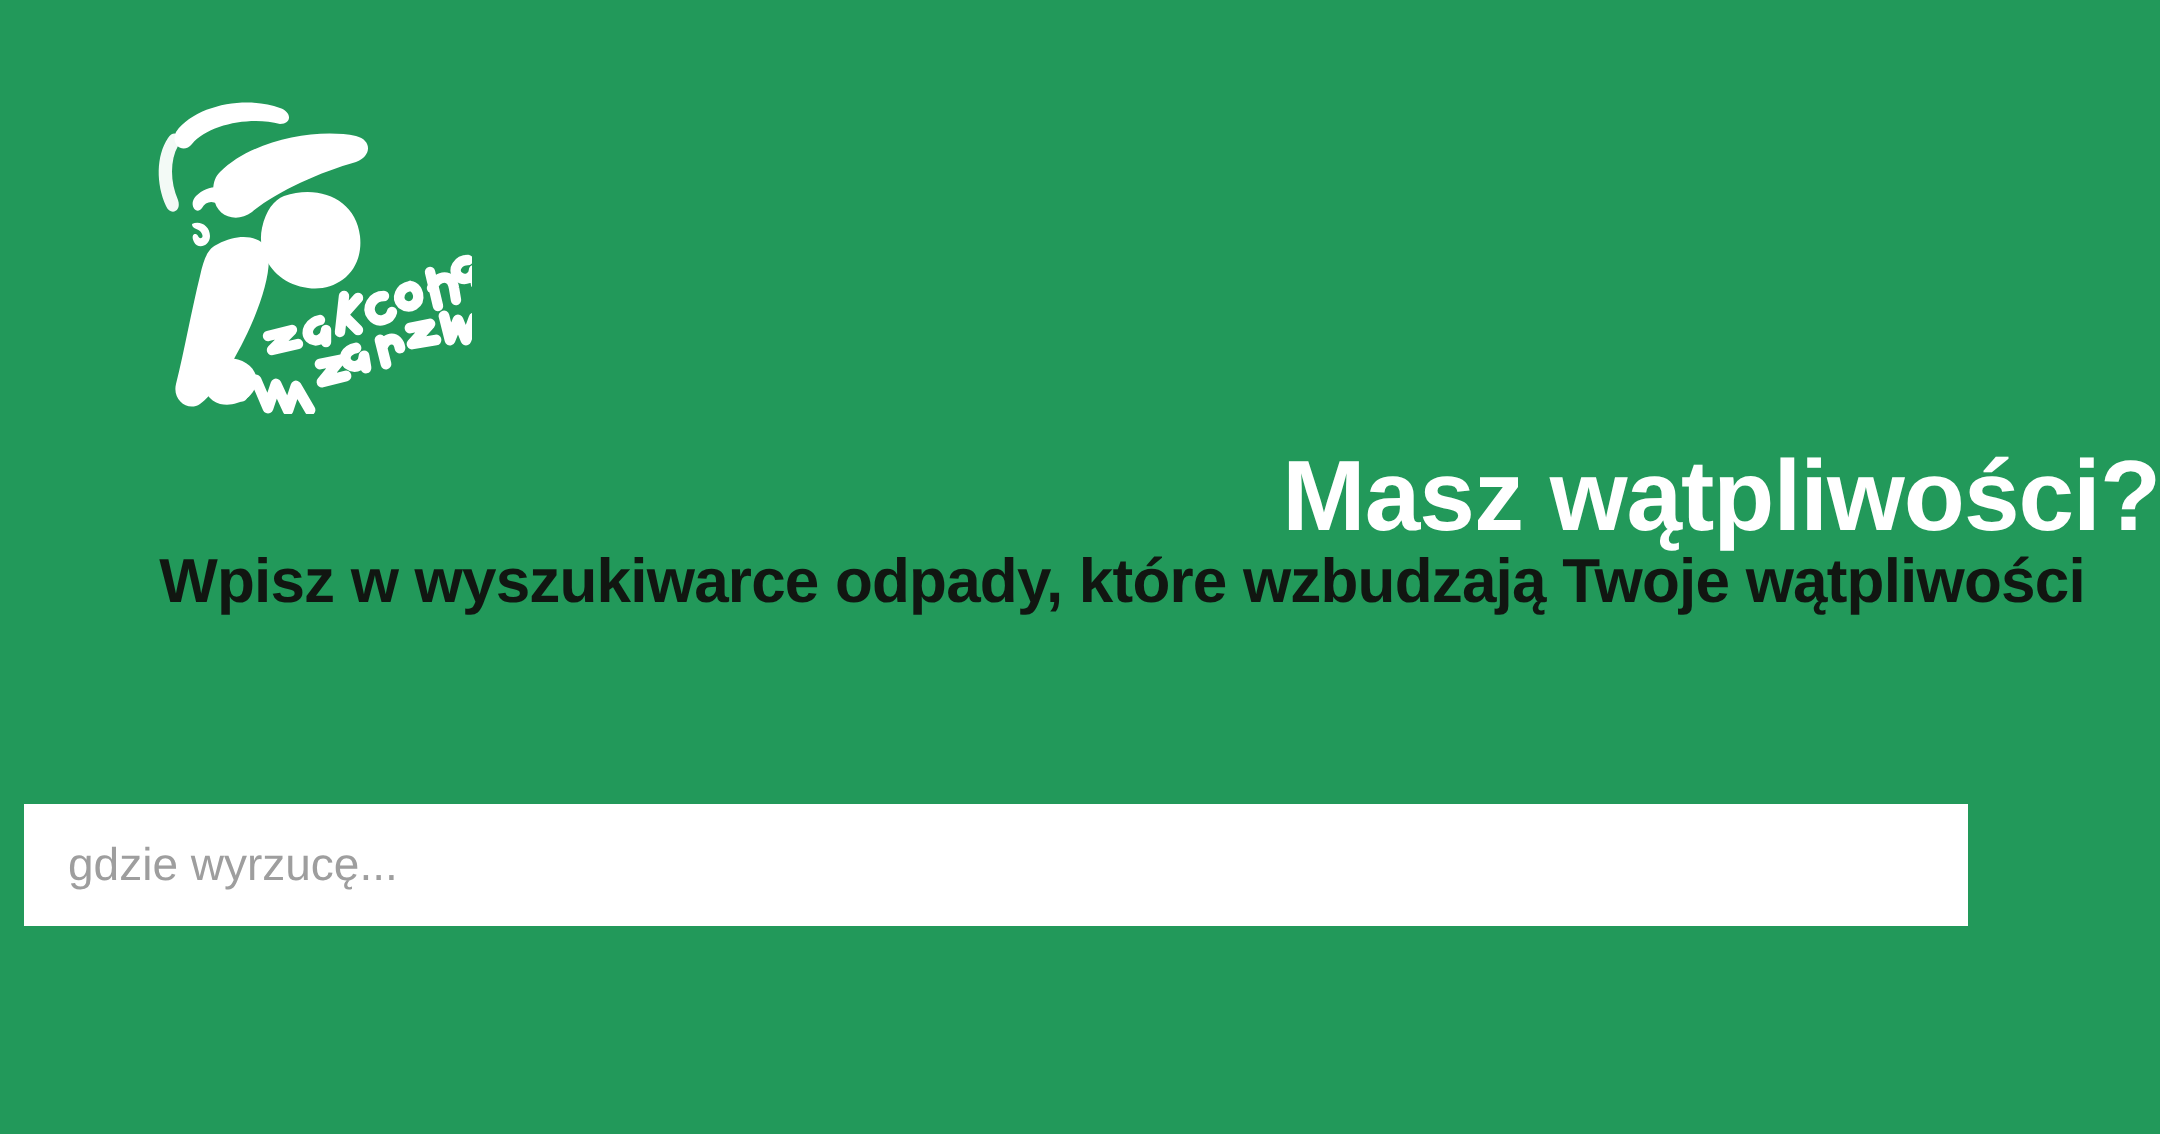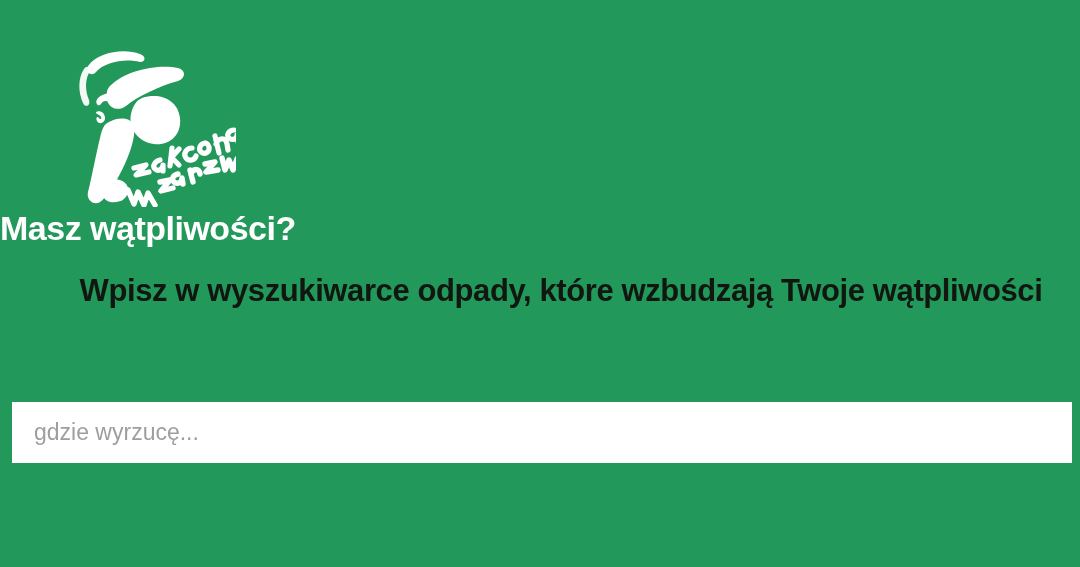--- a/index.html
+++ b/index.html
@@ -37,23 +37,23 @@
     width: 100%;
     height: 100%;
   }
 
   
   .headline {
     position: absolute;
     left: 0;
     top: 186px;
     width: 1080px;
-    text-align: left;
+    text-align: right;
     color: #ffffff;
-    font-size: 34px;
+    font-size: 50px;
     font-weight: bold;
     letter-spacing: -0.5px;
     line-height: 1.12;
     white-space: nowrap;
   }
 
   
   .subtitle {
     position: absolute;
     left: 0;
@@ -70,21 +70,21 @@
   .subtitle .line {
     display: block;
     white-space: nowrap;
   }
 
   
   .search-wrap {
     position: absolute;
     left: 12px;
     top: 402px;
-    width: 1060px;
+    width: 972px;
     height: 61px;
     border-radius: 17px;
   }
   .search-input {
     display: block;
     box-sizing: border-box;
     width: 100%;
     height: 100%;
     background: #ffffff;
     border: 0;

